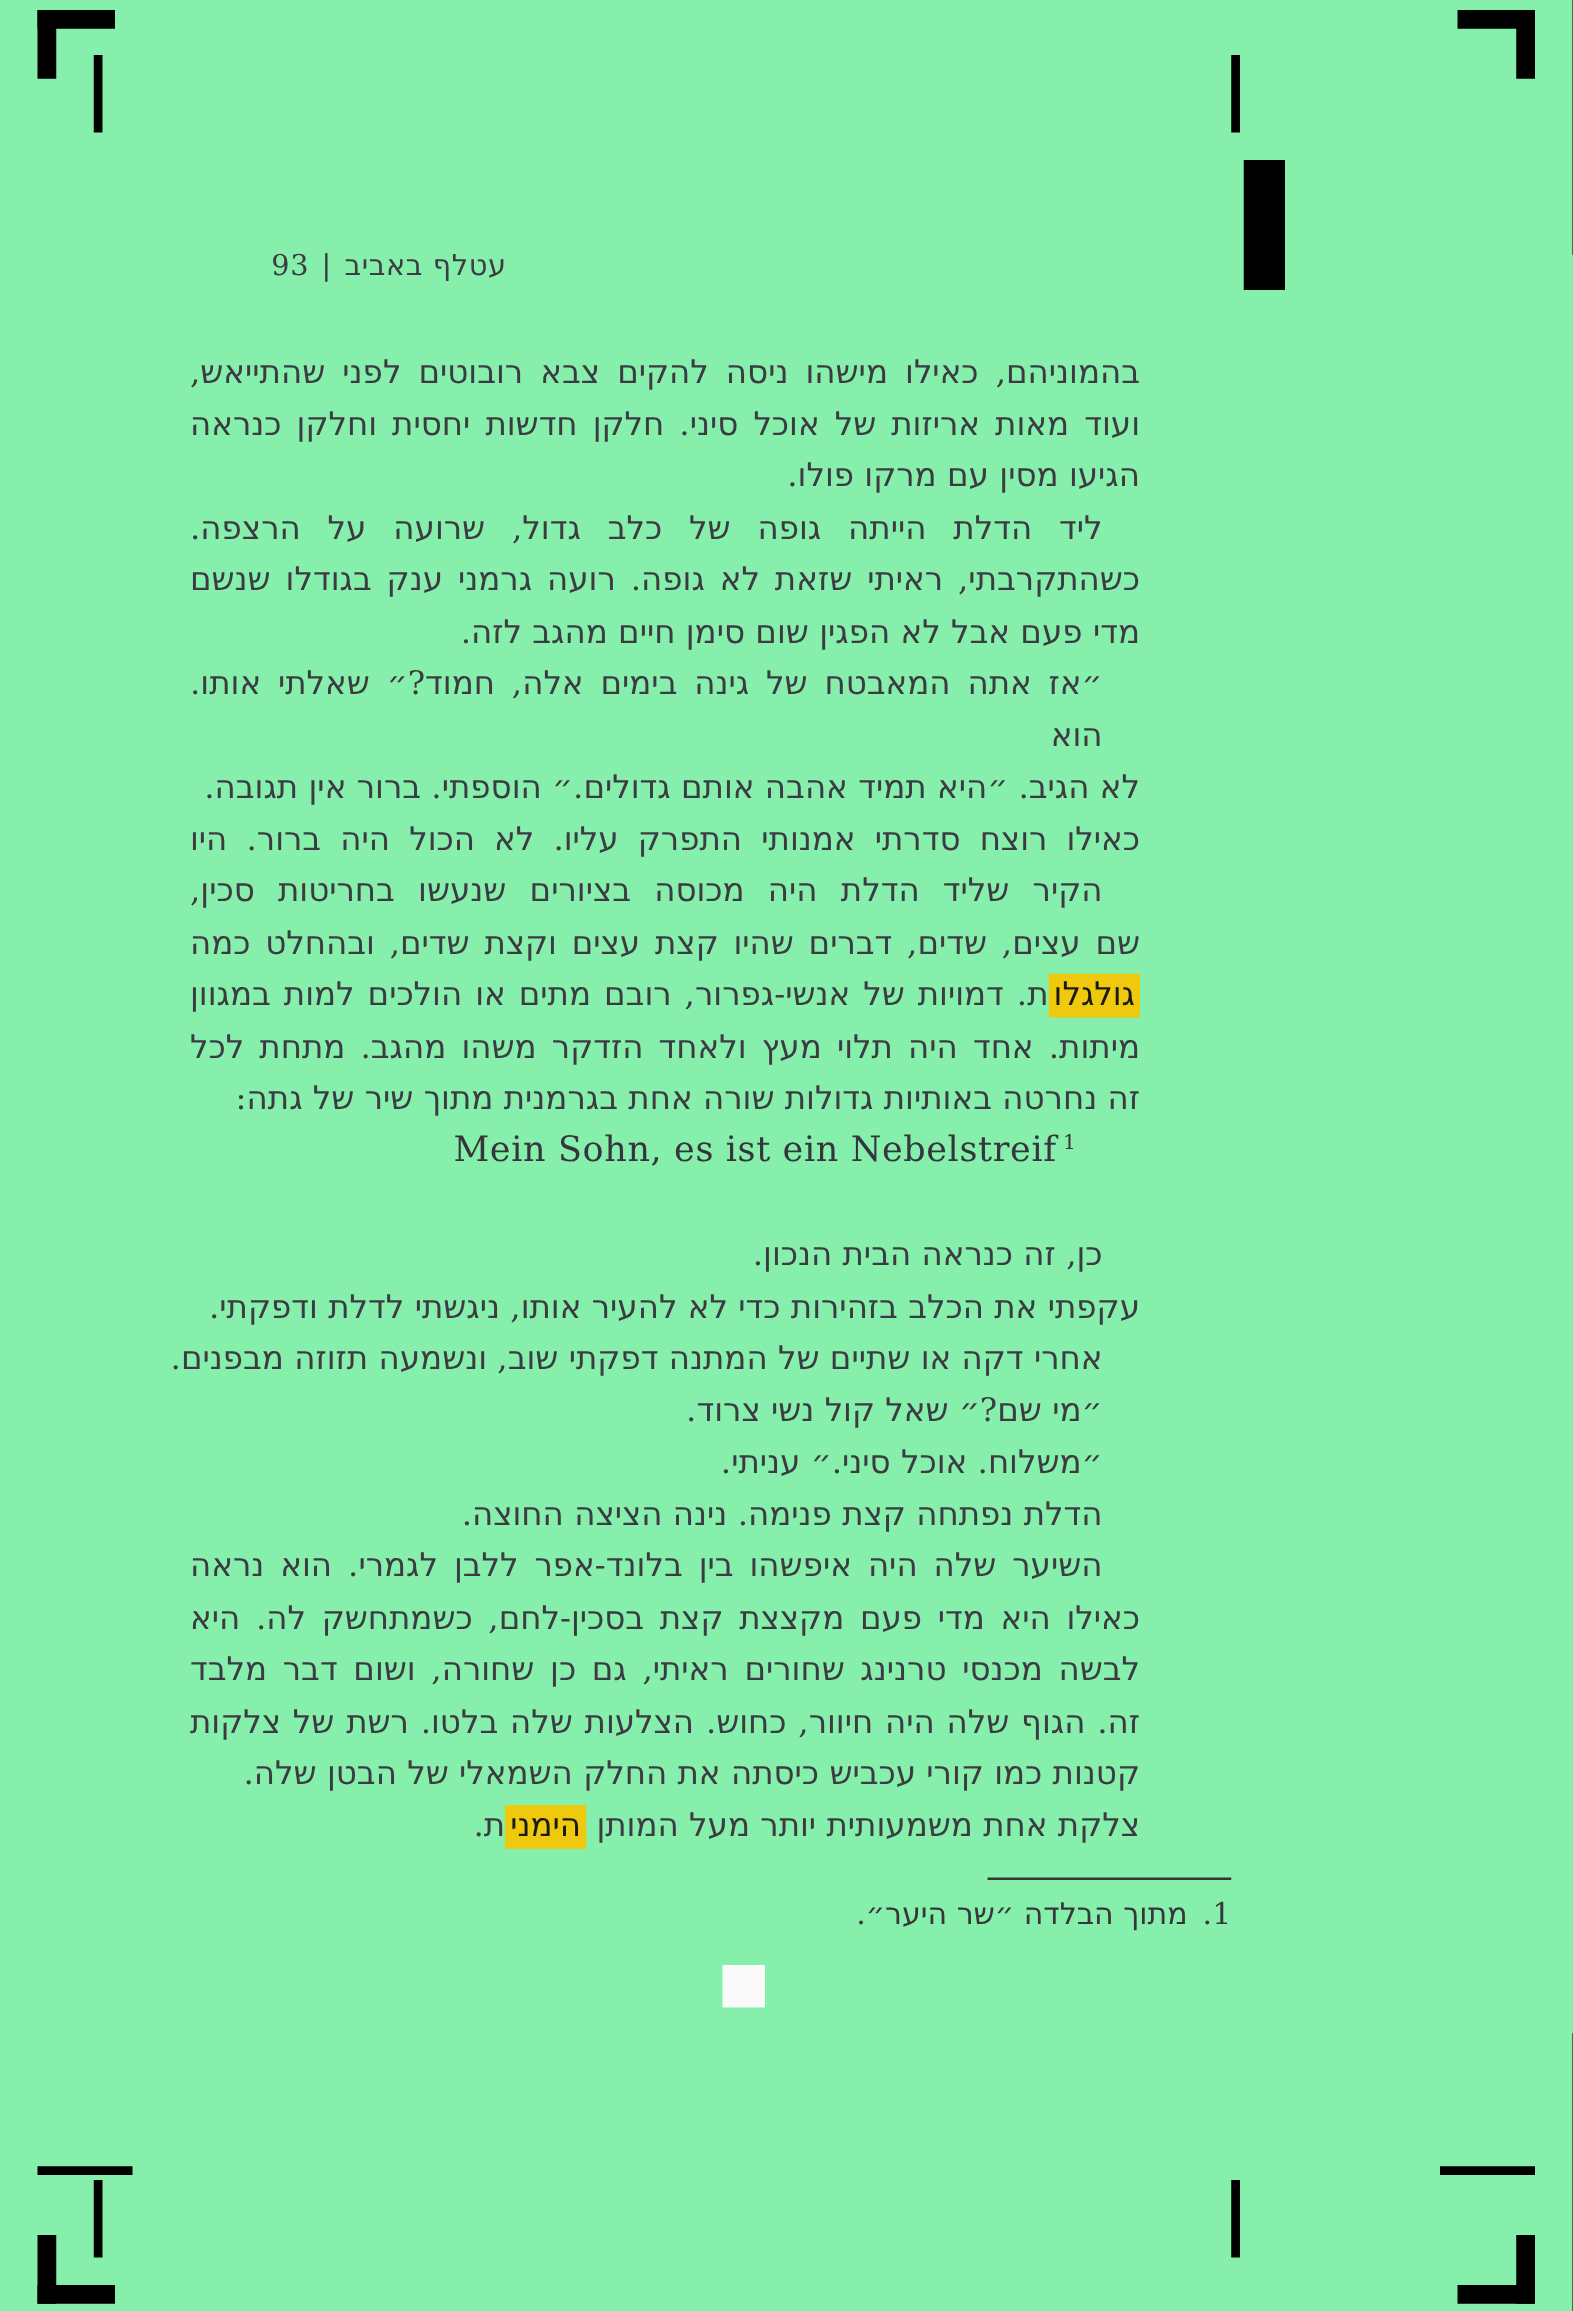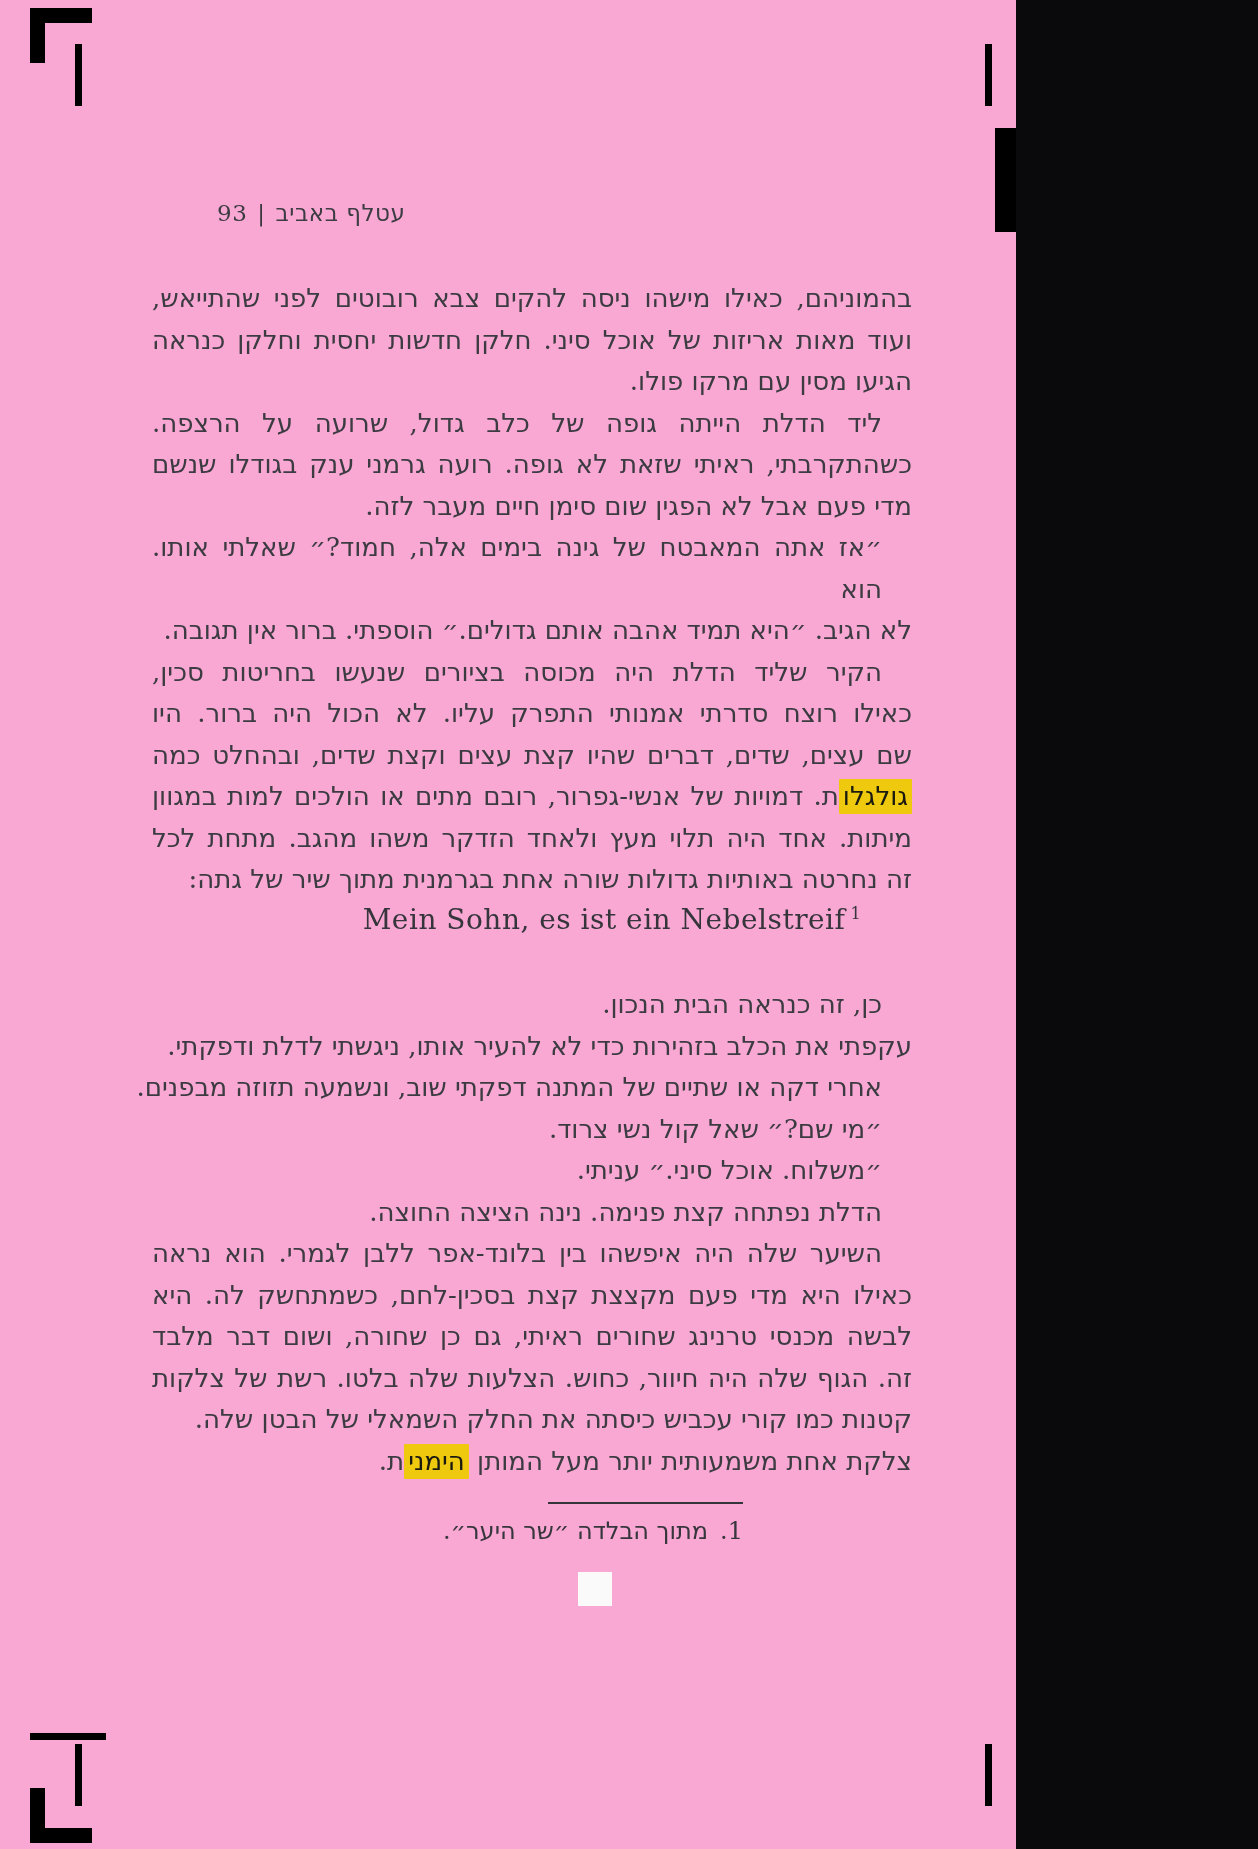--- a/index.html
+++ b/index.html
@@ -1,18 +1,18 @@
 <!DOCTYPE html>
 <html lang="he"><head>
 <meta charset="utf-8">
 <style>
   html,body{margin:0;padding:0;background:#0a0a0c;}
   .stage{
-    position:relative;width:1016px;height:1849px;overflow:hidden;
-    background:#f9a8d4;
+    position:relative;width:1258px;height:1849px;overflow:hidden;
+    background:#86efac;
     font-family:"DejaVu Serif","DejaVu Sans",sans-serif;
   }
   .mark{position:absolute;background:#000;}
   .tab{position:absolute;background:#000;}
   .header{
     position:absolute;left:217px;top:200px;
     direction:rtl;font-size:23px;color:#3c3c42;letter-spacing:0.5px;
     white-space:nowrap;
   }
   .header .sep{padding:0 10px;color:#36363c;}
@@ -79,25 +79,25 @@
   <div class="header">
     <span>עטלף באביב</span><span class="sep">|</span><span>93</span>
   </div>
 
   <div class="textcol" id="block-a">
       <div class="line jst">בהמוניהם, כאילו מישהו ניסה להקים צבא רובוטים לפני שהתייאש,</div>
       <div class="line jst">ועוד מאות אריזות של אוכל סיני. חלקן חדשות יחסית וחלקן כנראה</div>
       <div class="line">הגיעו מסין עם מרקו פולו.</div>
       <div class="line jst ind">ליד הדלת הייתה גופה של כלב גדול, שרועה על הרצפה.</div>
       <div class="line jst">כשהתקרבתי, ראיתי שזאת לא גופה. רועה גרמני ענק בגודלו שנשם</div>
-      <div class="line">מדי פעם אבל לא הפגין שום סימן חיים מעבר לזה.</div>
+      <div class="line">מדי פעם אבל לא הפגין שום סימן חיים מהגב לזה.</div>
       <div class="line jst ind">״אז אתה המאבטח של גינה בימים אלה, חמוד?״ שאלתי אותו. הוא</div>
       <div class="line">לא הגיב. ״היא תמיד אהבה אותם גדולים.״ הוספתי. ברור אין תגובה.</div>
+      <div class="line jst">כאילו רוצח סדרתי אמנותי התפרק עליו. לא הכול היה ברור. היו</div>
       <div class="line jst ind">הקיר שליד הדלת היה מכוסה בציורים שנעשו בחריטות סכין,</div>
-      <div class="line jst">כאילו רוצח סדרתי אמנותי התפרק עליו. לא הכול היה ברור. היו</div>
       <div class="line jst">שם עצים, שדים, דברים שהיו קצת עצים וקצת שדים, ובהחלט כמה</div>
       <div class="line jst"><span></span><mark>גולגלו</mark><span>ת. דמויות של אנשי-גפרור, רובם מתים או הולכים למות במגוון</span></div>
       <div class="line jst">מיתות. אחד היה תלוי מעץ ולאחד הזדקר משהו מהגב. מתחת לכל</div>
       <div class="line">זה נחרטה באותיות גדולות שורה אחת בגרמנית מתוך שיר של גתה:</div>
     </div>
 
   <div class="quote">
     <span>Mein Sohn, es ist ein Nebelstreif</span><sup>1</sup>
   </div>
 

